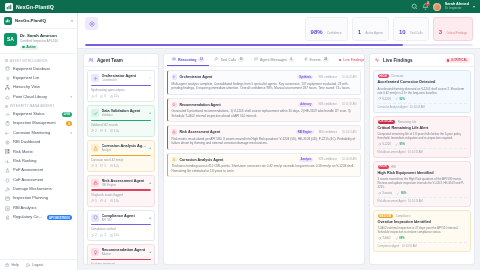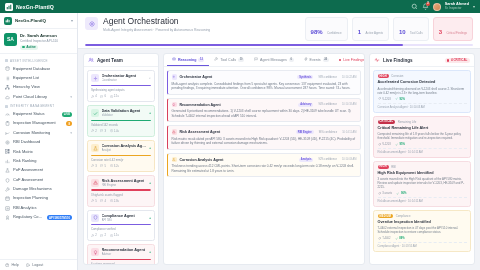--- a/index.html
+++ b/index.html
@@ -497,24 +497,20 @@
     <div class="main">
 
       <div class="page-head">
         <div class="ph-row">
           <span class="ph-ic">
             <svg viewBox="0 0 24 24" fill="none" stroke="#7b5de0" stroke-width="1.8">
                 <path d="M12 3v4M12 17v4M3 12h4M17 12h4M6 6l2.5 2.5M15.5 15.5L18 18M18 6l-2.5 2.5M8.5 15.5L6 18"></path>
                 <circle cx="12" cy="12" r="3"></circle>
               </svg>
           </span>
-          <span>
-            <div class="ph-title">Agent Orchestration</div>
-            <div class="ph-sub">Multi-Agent Integrity Assessment · Powered by Autonomous Reasoning</div>
-          </span>
           <span class="ph-stats">
             <span class="stat">
               <span class="v">98%</span>
               <span class="k">Confidence</span>
             </span>
             <span class="stat">
               <span class="v">1</span>
               <span class="k">Active Agents</span>
             </span>
             <span class="stat">

